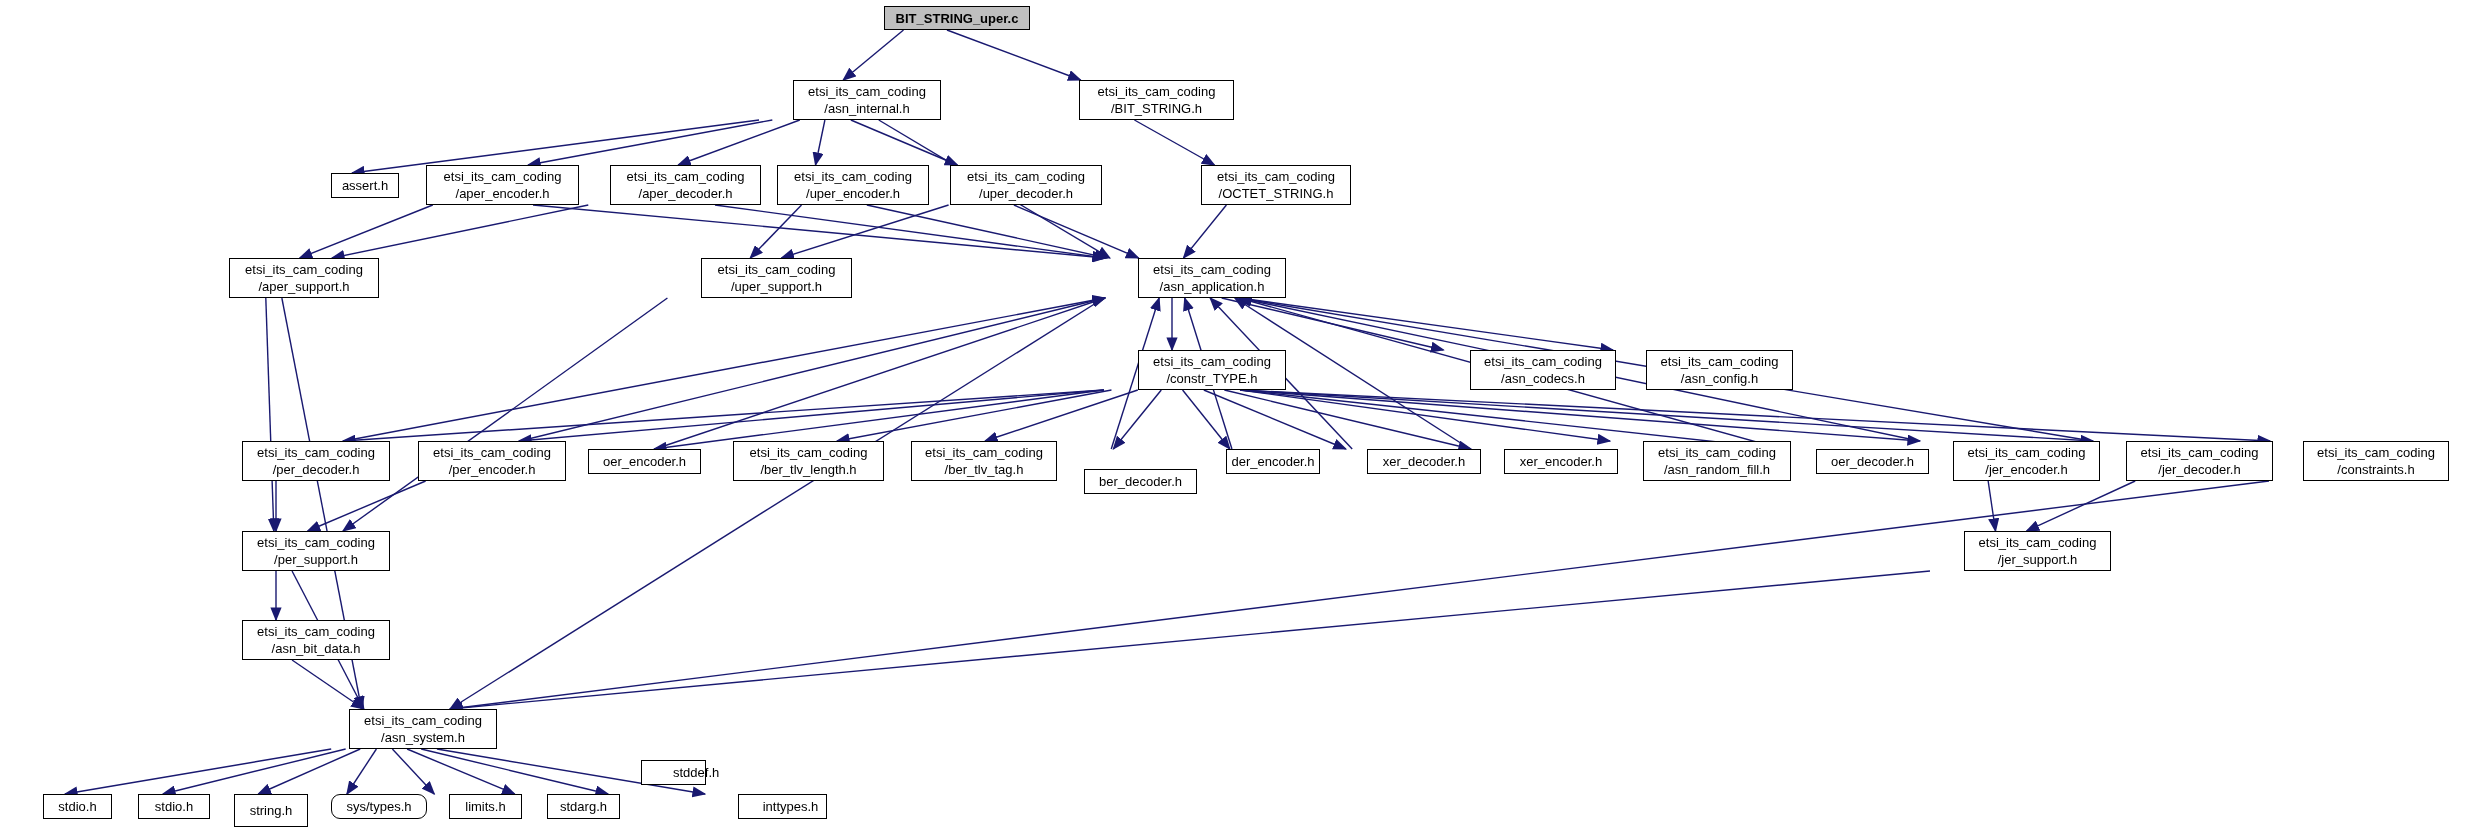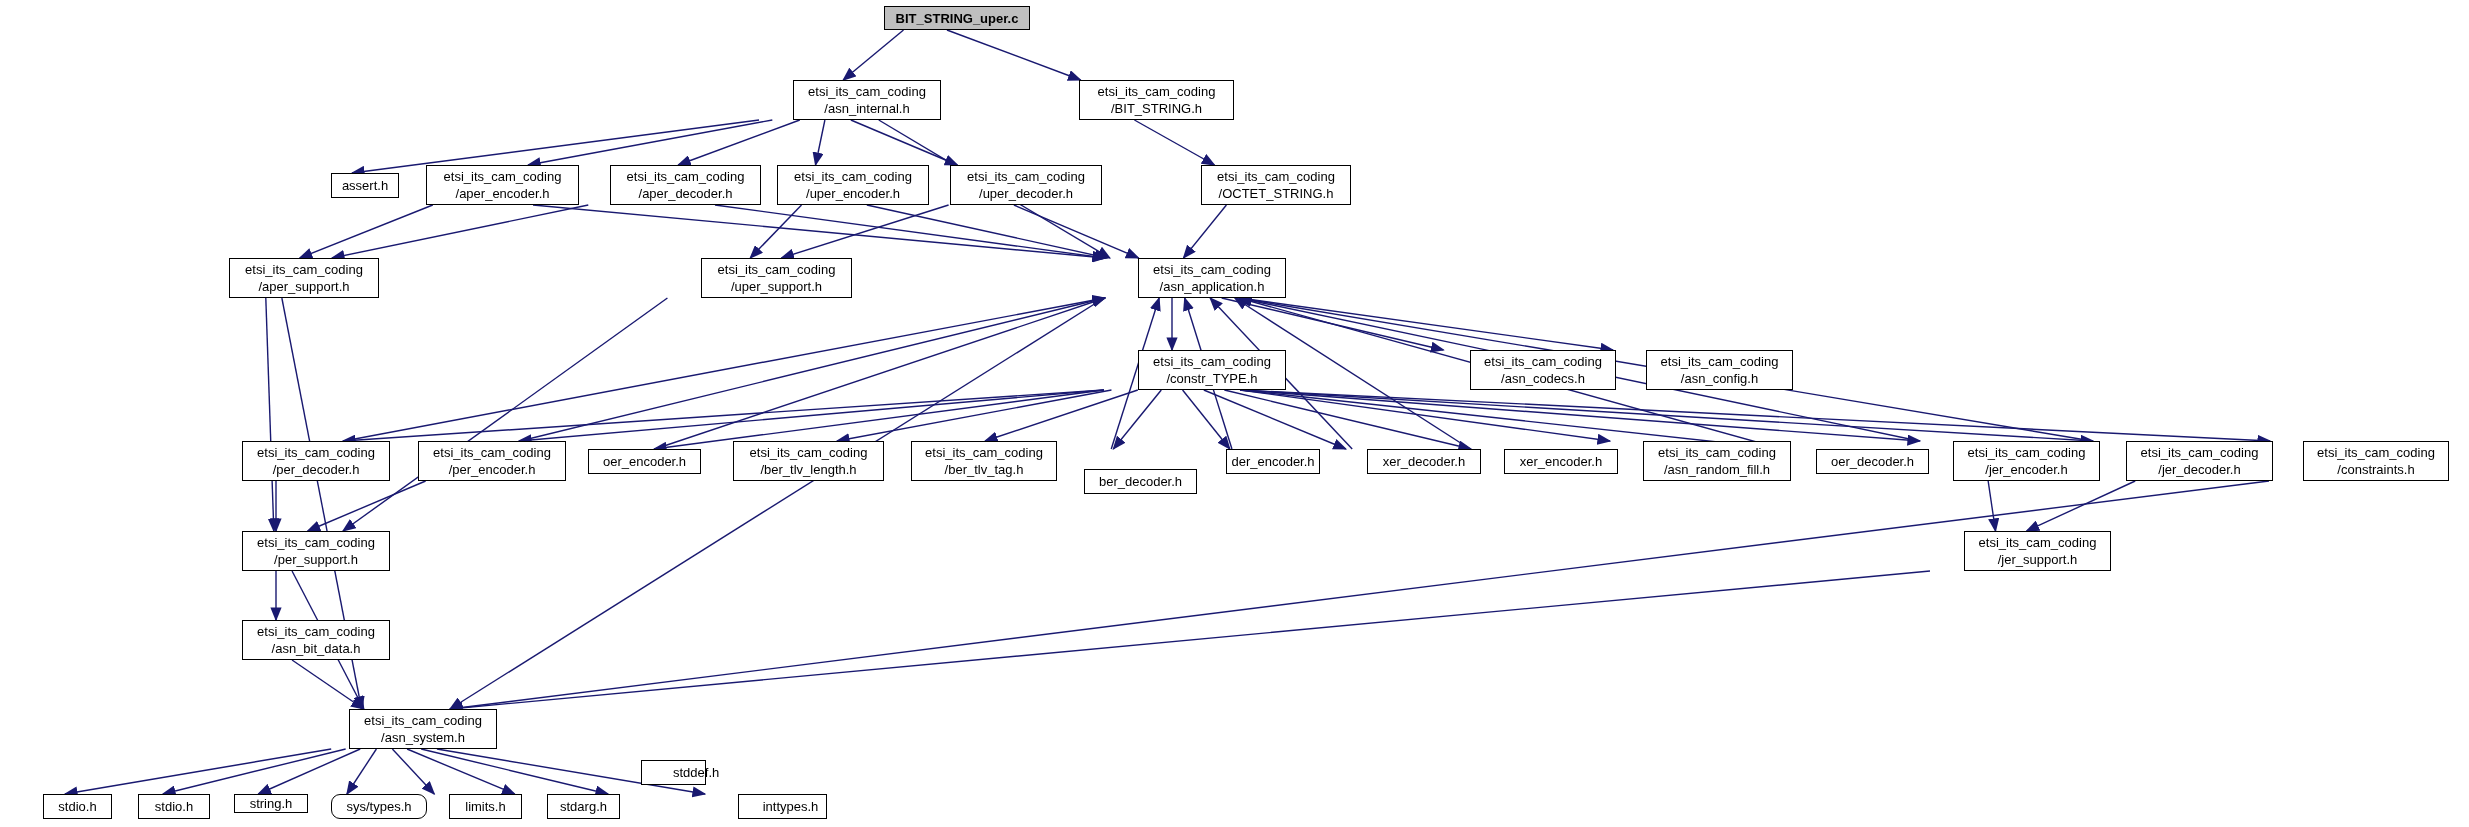--- a/index.html
+++ b/index.html
@@ -250,21 +250,21 @@
     <div class="node" data-interactable="true" style="left: 309px; top: 709px; width: 148px; height: 40px;">
       <span data-interactable="false">etsi_its_cam_coding</span>
       <span data-interactable="false">/asn_system.h</span>
     </div>
     <div class="node" data-interactable="false" style="left: 3px; top: 794px; width: 69px; height: 25px;">
       <span data-interactable="false">stdio.h</span>
     </div>
     <div class="node" data-interactable="false" style="left: 98px; top: 794px; width: 72px; height: 25px;">
       <span data-interactable="false">stdio.h</span>
     </div>
-    <div class="node" data-interactable="false" style="left: 194px; top: 794px; width: 74px; height: 19px;">
+    <div class="node" data-interactable="false" style="left: 194px; top: 794px; width: 74px; height: 33px;">
       <span data-interactable="false">string.h</span>
     </div>
     <div class="node" data-interactable="false" style="left: 291px; top: 794px; width: 96px; height: 25px; border-radius: 9px;">
       <span data-interactable="false">sys/types.h</span>
     </div>
     <div class="node" data-interactable="false" style="left: 409px; top: 794px; width: 73px; height: 25px;">
       <span data-interactable="false">limits.h</span>
     </div>
     <div class="node" data-interactable="false" style="left: 507px; top: 794px; width: 73px; height: 25px;">
       <span data-interactable="false">stdarg.h</span>

